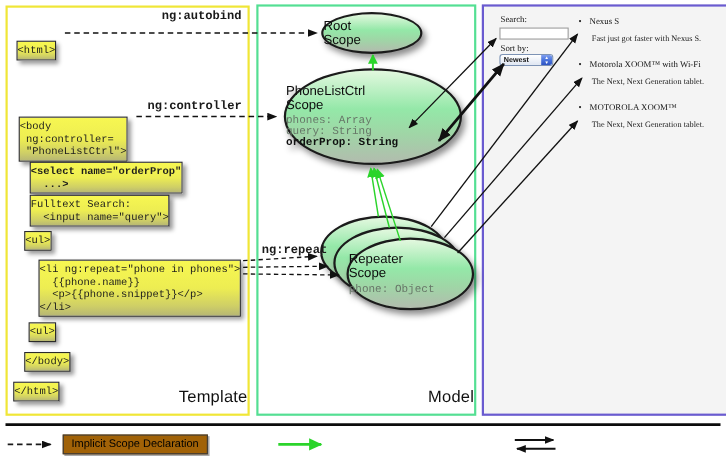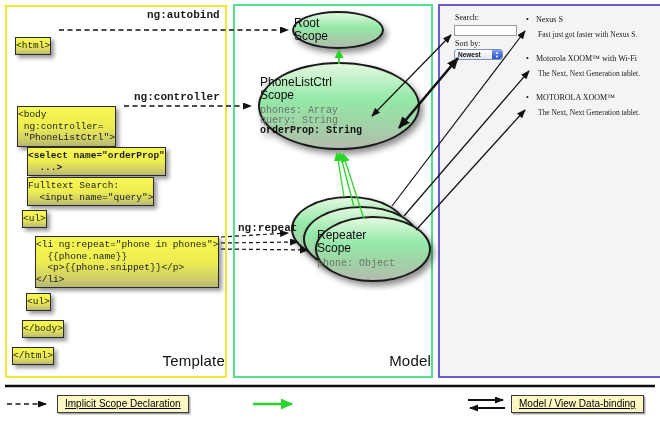--- a/index.html
+++ b/index.html
@@ -81,23 +81,23 @@
     display:flex; flex-direction:column; align-items:center; justify-content:center;
     color:#fff; font-size:4px; line-height:4px;
   }
   .vitem { position:absolute; left:526px; width:128px; z-index:2; font-family:"Liberation Serif", serif; color:#141414; }
   #vitem0 { top:15px; } #vitem1 { top:54px; } #vitem2 { top:93px; }
   .vname { font-size:8px; line-height:9px; display:flex; }
   .vbullet { width:10px; font-size:8px; }
   .vdesc { font-size:7.5px; line-height:8px; margin-top:7px; padding-left:12px; color:#222; }
   
   .lbox {
-    position:absolute; z-index:2; box-sizing:border-box; background:#fef9c3;
+    position:absolute; z-index:2; box-sizing:border-box; background:#a16207;
     border:1px solid #3a3a3a; box-shadow:1.5px 1.5px 0 rgba(0,0,0,.35);
-    font-size:10px; color:#000; padding:2px 7px 3px; white-space:nowrap;text-decoration:underline;
+    font-size:10px; color:#000; padding:2px 7px 3px; white-space:nowrap;
   }
   #lg1 { left:57px;  top:395px; }
   #lg2 { left:302px; top:395px; }
   #lg3 { left:511px; top:395px; }
   
   #overlay { position:absolute; left:0; top:0; z-index:5; pointer-events:none; }
 </style>
 </head>
 <body>
 
@@ -184,21 +184,20 @@
   </div>
   <div class="vitem" id="vitem2">
     <div class="vname">
       <span class="vbullet">•</span>
       <span>MOTOROLA XOOM™</span>
     </div>
     <div class="vdesc">The Next, Next Generation tablet.</div>
   </div>
 
   <div class="lbox" id="lg1">Implicit Scope Declaration</div>
-  <div class="lbox" id="lg3">Model / View Data-binding</div>
 
   <svg id="overlay" width="660" height="421" viewBox="0 0 660 421">
     <defs>
       <marker id="mB" markerUnits="userSpaceOnUse" markerWidth="9" markerHeight="8" refX="8" refY="3.5" orient="auto-start-reverse">
         <path d="M0,0 L9,3.5 L0,7 Z" fill="#111"></path>
       </marker>
       <marker id="mBL" markerUnits="userSpaceOnUse" markerWidth="13" markerHeight="11" refX="11" refY="5" orient="auto-start-reverse">
         <path d="M0,0 L12,5 L0,10 Z" fill="#111"></path>
       </marker>
       <marker id="mG" markerUnits="userSpaceOnUse" markerWidth="10" markerHeight="10" refX="8" refY="4.5" orient="auto-start-reverse">

